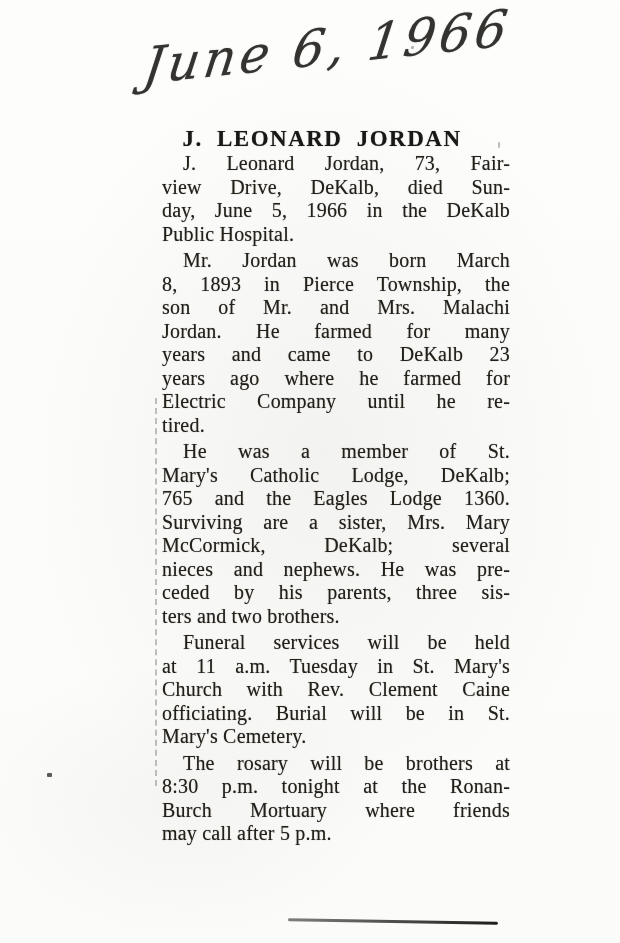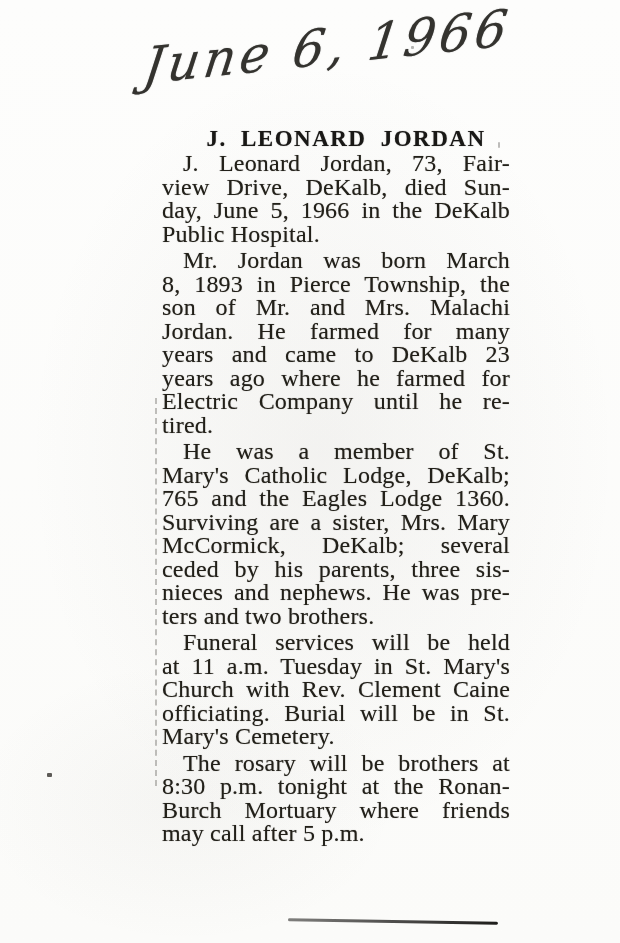--- a/index.html
+++ b/index.html
@@ -38,40 +38,40 @@
     color: #34332f;
     transform: rotate(-6deg) skewX(-14deg);
     transform-origin: left bottom;
     white-space: nowrap;
     text-shadow: 0 0 1px rgba(40,40,40,0.55);
   }
 
   
   .headline {
     position: absolute;
-    left: 172px;
+    left: 148px;
     top: 126px;
     width: 348px;
     text-align: center;
     font-weight: bold;
     font-size: 23px;
     letter-spacing: 1.5px;
     word-spacing: 7px;
     color: #191816;
     text-shadow: 0 0 1px rgba(25,25,25,0.55);
     white-space: nowrap;
   }
 
   
   .body-column {
     position: absolute;
     left: 162px;
     top: 152px;
     width: 348px;
-    font-size: 24px;
+    font-size: 20px;
     line-height: 23.5px;
     letter-spacing: 0.2px;
     color: #222019;
     text-shadow: 0 0 1px rgba(35,32,28,0.45);
   }
   .paragraph {
     margin: 0 0 3px 0;
   }
   .line {
     text-align: justify;
@@ -142,22 +142,22 @@
         <div class="line">years ago where he farmed for</div>
         <div class="line">Electric Company until he re-</div>
         <div class="line plast">tired.</div>
       </div>
       <div class="paragraph">
         <div class="line first">He was a member of St.</div>
         <div class="line">Mary's Catholic Lodge, DeKalb;</div>
         <div class="line">765 and the Eagles Lodge 1360.</div>
         <div class="line">Surviving are a sister, Mrs. Mary</div>
         <div class="line">McCormick, DeKalb; several</div>
+        <div class="line">nieces and nephews. He was pre-</div>
         <div class="line">ceded by his parents, three sis-</div>
-        <div class="line">nieces and nephews. He was pre-</div>
         <div class="line plast">ters and two brothers.</div>
       </div>
       <div class="paragraph">
         <div class="line first">Funeral services will be held</div>
         <div class="line">at 11 a.m. Tuesday in St. Mary's</div>
         <div class="line">Church with Rev. Clement Caine</div>
         <div class="line">officiating. Burial will be in St.</div>
         <div class="line plast">Mary's Cemetery.</div>
       </div>
       <div class="paragraph">

